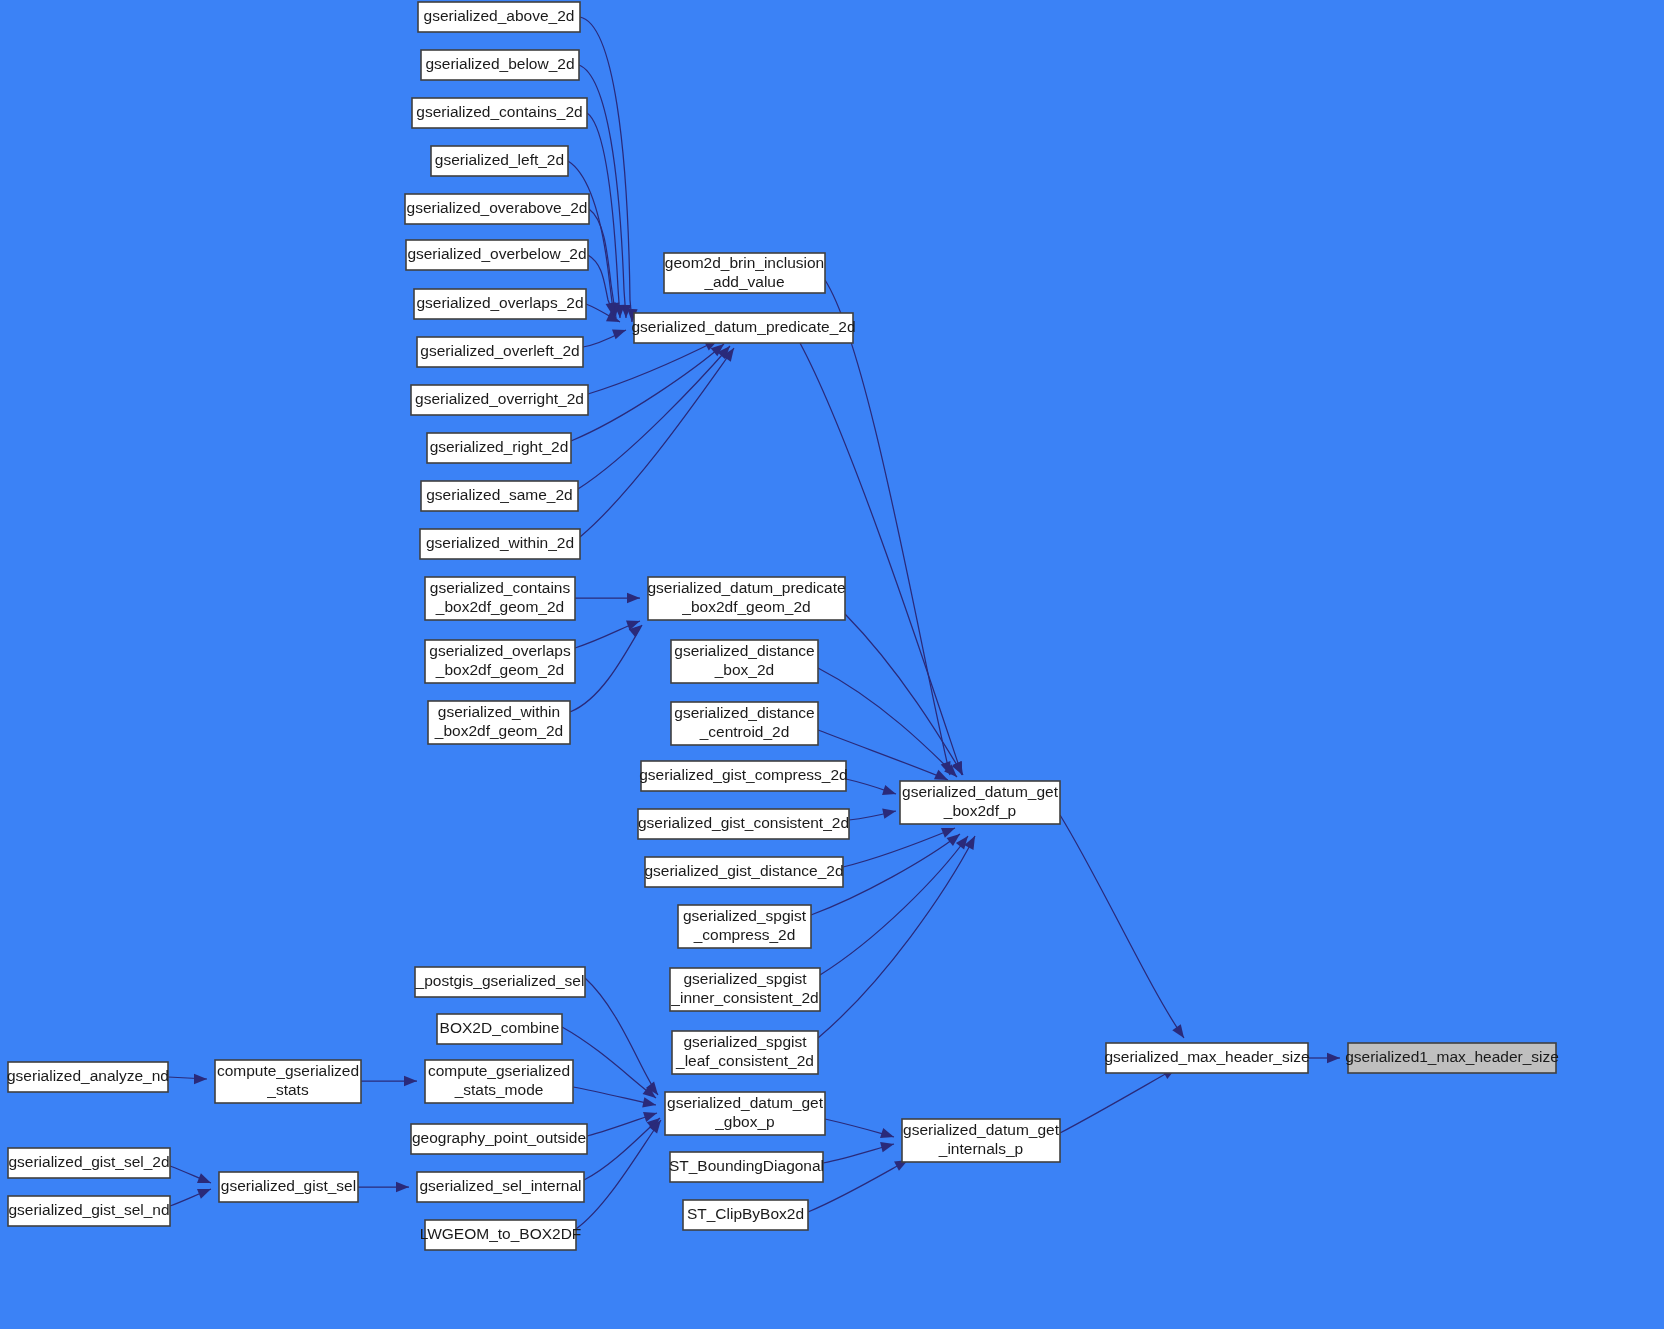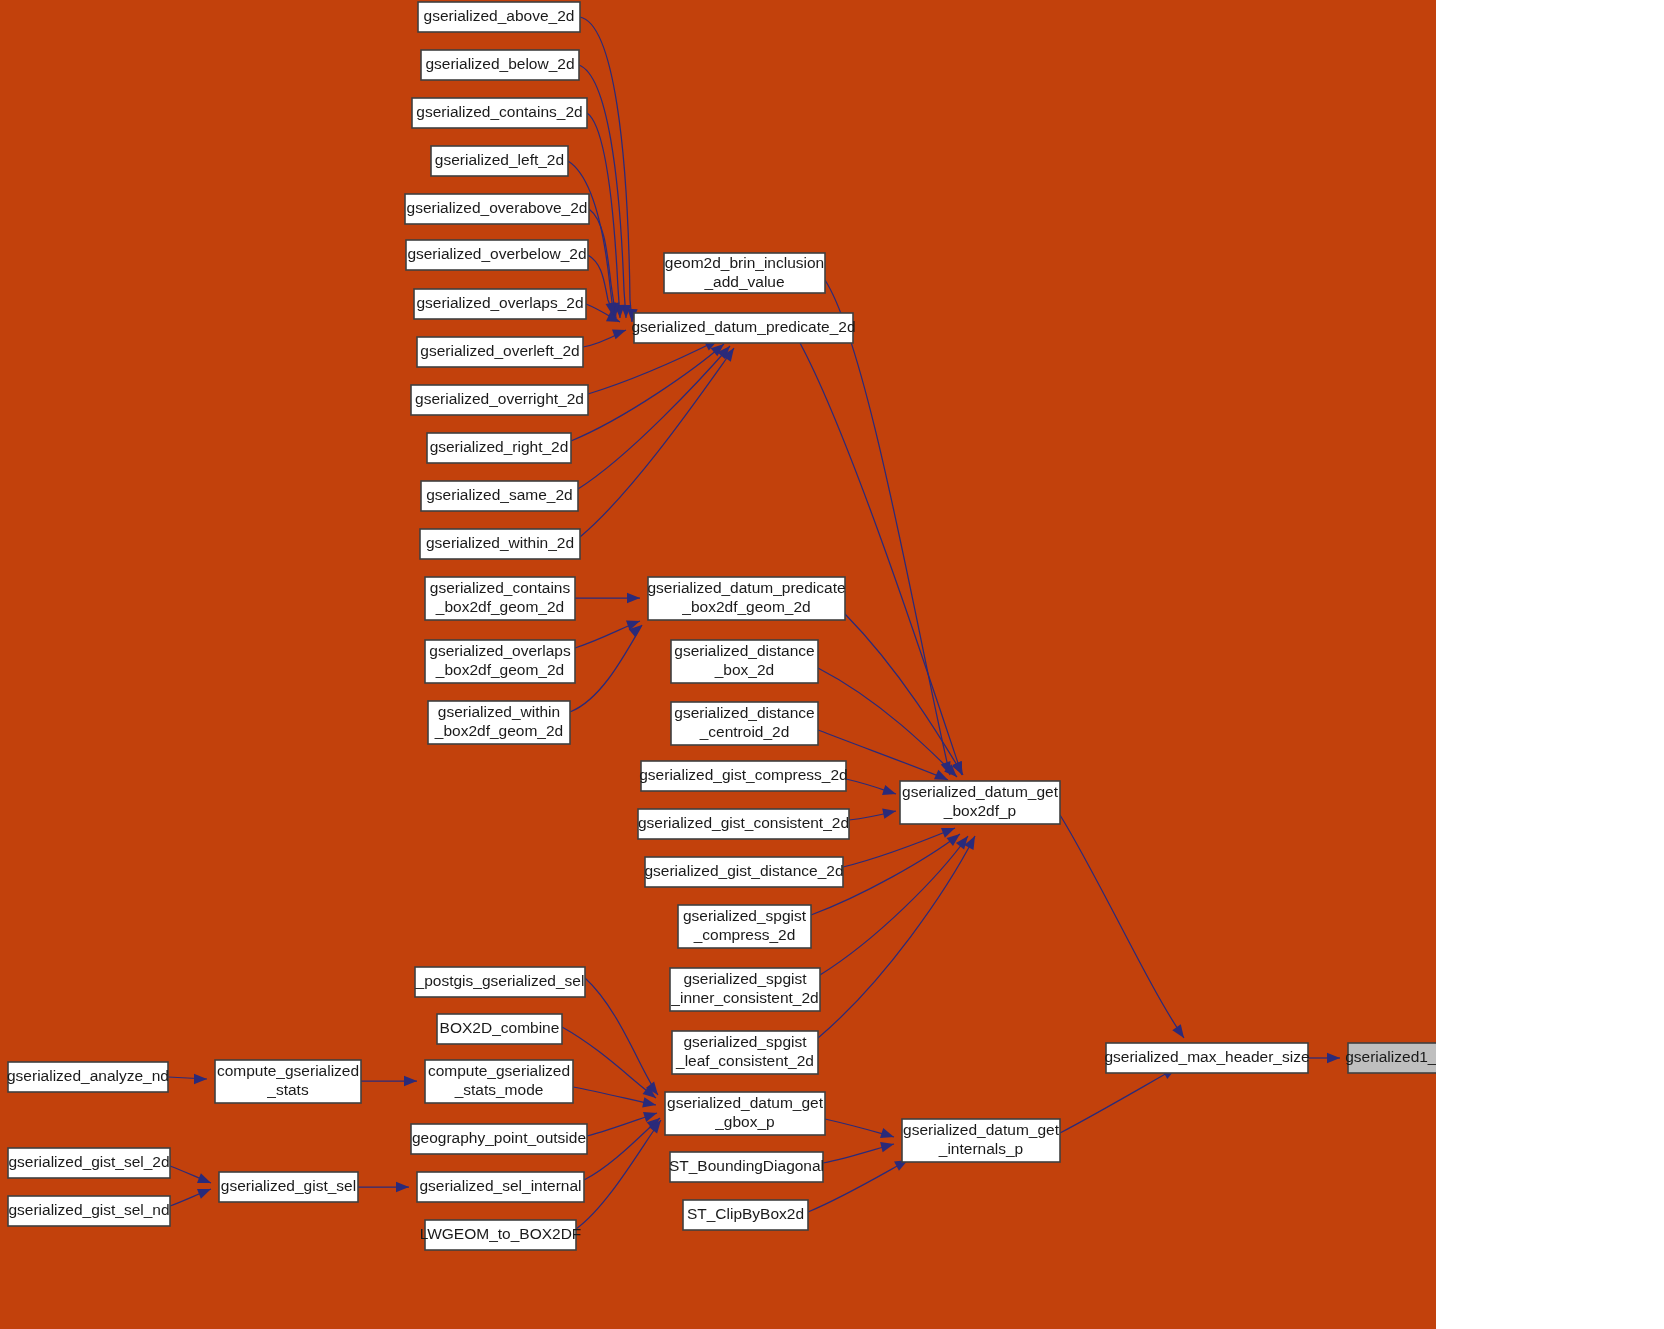--- a/index.html
+++ b/index.html
@@ -2,23 +2,23 @@
 <html><head>
 <meta charset="utf-8">
 <style>
   html, body {
     margin: 0;
     padding: 0;
     background: #ffffff;
   }
   #graph-root {
     position: relative;
-    width: 1436px;
+    width: 1664px;
     height: 1329px;
-    background: #c2410c;
+    background: #3b82f6;
     font-family: "Liberation Sans", sans-serif;
     overflow: hidden;
   }
   svg.graph-canvas {
     position: absolute;
     left: 0;
     top: 0;
     width: 1664px;
     height: 1329px;
     display: block;

